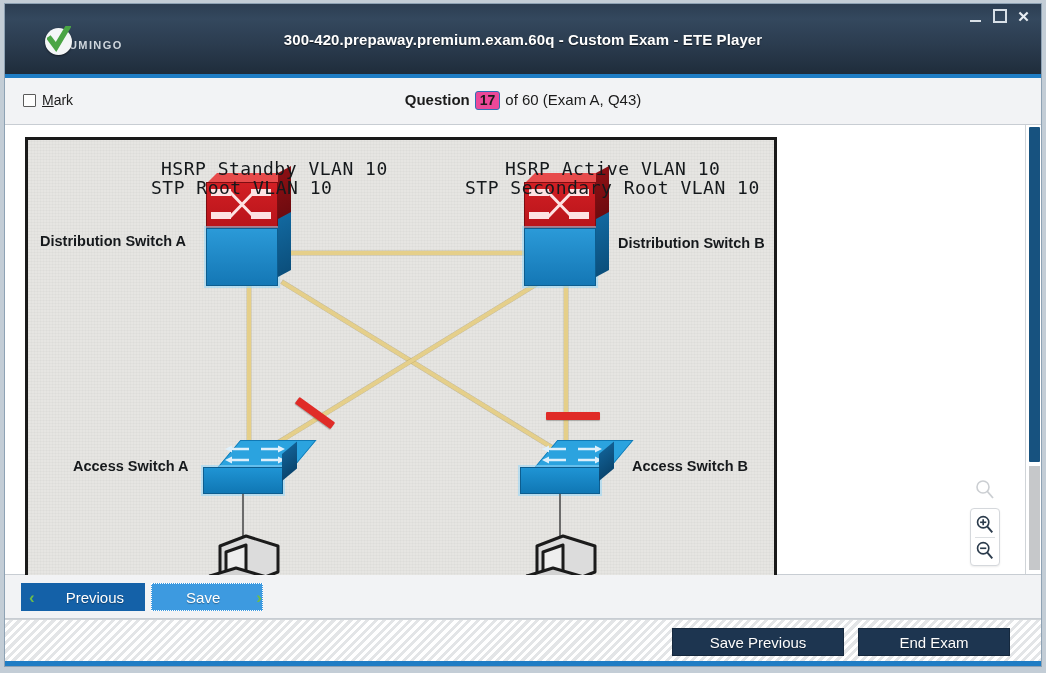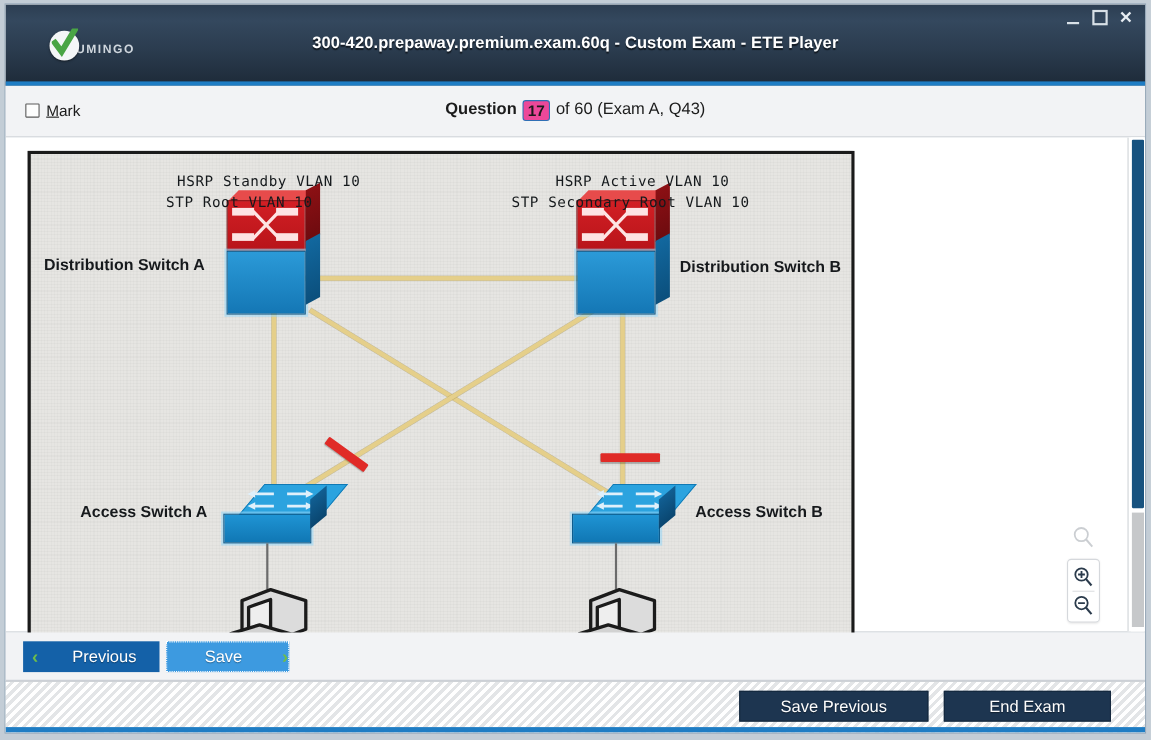--- a/index.html
+++ b/index.html
@@ -197,21 +197,21 @@
     content:"";
     position:absolute; inset:0;
     background-image:
       repeating-linear-gradient(0deg, rgba(0,0,0,.022) 0 1px, transparent 1px 3px),
       repeating-linear-gradient(90deg, rgba(0,0,0,.018) 0 1px, transparent 1px 3px);
     pointer-events:none;
   }
   .dg-label {
     position: absolute;
     font-family: "DejaVu Sans Mono", monospace;
-    font-size: 13px;
+    font-size: 18px;
     color: #15191c;
     white-space: pre;
     letter-spacing: .5px;
   }
   .dg-name {
     position: absolute;
     font-family: "Liberation Sans", sans-serif;
     font-size: 14.5px;
     font-weight: bold;
     color: #16191c;

